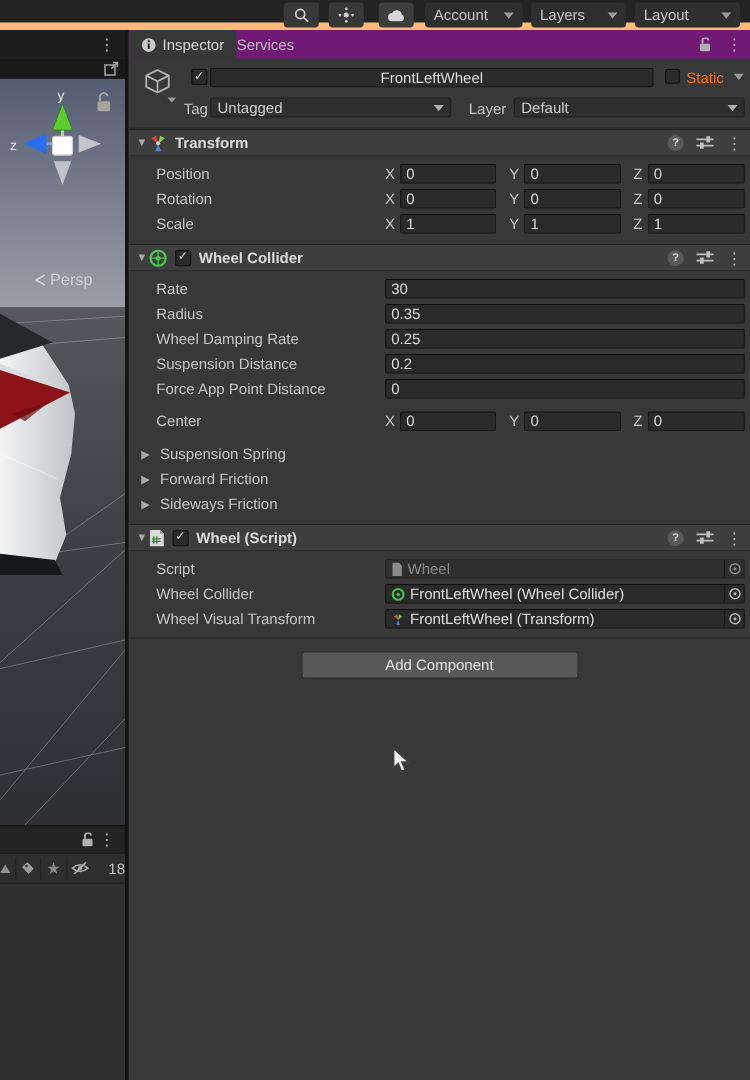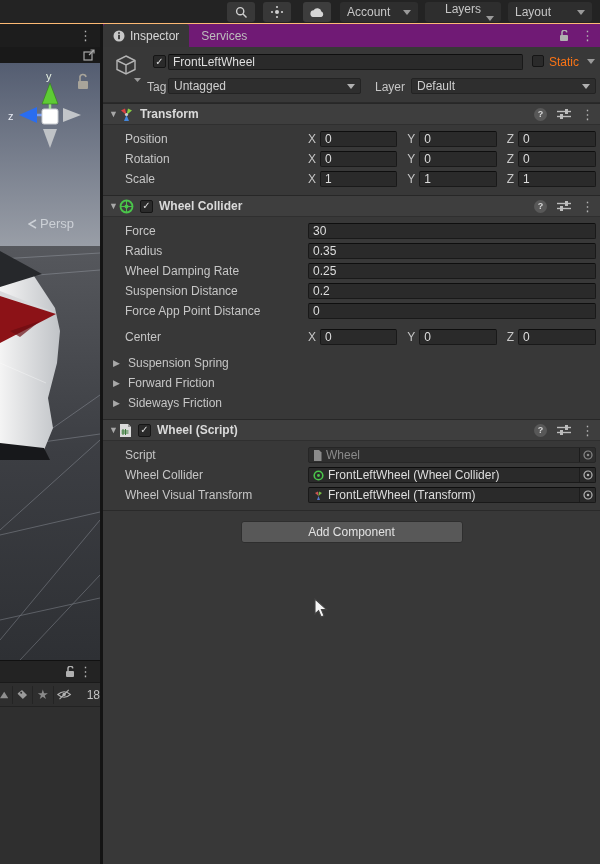--- a/index.html
+++ b/index.html
@@ -1,20 +1,20 @@
 <!DOCTYPE html>
 <html><head>
 <meta charset="utf-8">
 <style>
   html,body{margin:0;padding:0;background:#1a1a1a;}
   *{box-sizing:border-box;font-family:"Liberation Sans",sans-serif;}
   #stage{position:relative;width:600px;height:864px;overflow:hidden;background:#383838;font-size:12px;color:#c8c8c8;}
 
   
-  .main-toolbar{position:absolute;left:0;top:0;width:600px;height:24px;background:#232323;border-bottom:1px solid #fdba74;}
+  .main-toolbar{position:absolute;left:0;top:0;width:600px;height:24px;background:#232323;border-bottom:6px solid #fdba74;}
   .tb-btn{position:absolute;top:2px;height:20px;background:#383838;border-radius:3px;display:flex;align-items:center;justify-content:center;}
   .tb-drop{position:absolute;top:2px;height:20px;background:#2e2e2e;border-radius:3px;display:flex;align-items:center;padding:0 7px;color:#c6c6c6;}
   .tb-drop .caret{margin-left:auto;}
   .caret{width:0;height:0;border-left:4px solid transparent;border-right:4px solid transparent;border-top:5px solid #9a9a9a;}
   
   
   .left-tabbar{position:absolute;left:0;top:24px;width:100px;height:23px;background:#1d1d1d;}
   .left-subbar{position:absolute;left:0;top:47px;width:100px;height:16px;background:#191919;}
   .scene{position:absolute;left:0;top:63px;width:100px;height:597px;overflow:hidden;}
   .left-tabbar2{position:absolute;left:0;top:660px;width:100px;height:22px;background:#232323;border-top:1px solid #111;}
@@ -22,21 +22,21 @@
   .left-bottom{position:absolute;left:0;top:706px;width:100px;height:158px;background:#2f2f2f;border-top:1px solid #222;}
   .v-divider{position:absolute;left:100px;top:24px;width:3px;height:840px;background:#141414;}
   .iconbar-sep{width:1px;height:18px;background:#242424;margin:0 4px;}
   .kebab{color:#b5b5b5;font-size:13px;line-height:1;}
   .persp{position:absolute;left:28px;top:153px;color:#ccd0d6;font-size:13px;display:flex;align-items:center;gap:3px;justify-content:center;}
 
   
   .inspector{position:absolute;left:103px;top:24px;width:497px;height:840px;background:#383838;display:flex;flex-direction:column;}
   .insp-tabbar{height:23px;background:#701a75;display:flex;align-items:center;position:relative;flex:none;}
   .tab-active{height:23px;background:#373737;border-radius:3px 3px 0 0;display:flex;align-items:center;padding:0 10px;gap:5px;color:#d8d8d8;}
-  .tab-plain{padding:0 12px;color:#bdbdbd;}
+  .tab-plain{padding:0 0;color:#bdbdbd;}
   .tabbar-right{position:absolute;right:6px;top:0;height:23px;display:flex;align-items:center;gap:11px;}
 
   .go-header{flex:none;height:56px;position:relative;border-bottom:1px solid #2a2a2a;background:#383838;}
   .field{background:#2a2a2a;border:1px solid #191919;border-top-color:#0e0e0e;border-radius:2px;height:16px;display:flex;align-items:center;padding:0 4px;color:#dedede;overflow:hidden;white-space:nowrap;}
   .drop{background:#2e2e2e;border:1px solid #232323;border-radius:2px;height:16px;display:flex;align-items:center;padding:0 5px;color:#cfcfcf;overflow:hidden;white-space:nowrap;}
   .drop .caret{margin-left:auto;border-top-color:#b0b0b0;}
   .checkbox{width:13px;height:13px;background:#2a2a2a;border:1px solid #151515;border-radius:2px;display:flex;align-items:center;justify-content:center;color:#dcdcdc;font-size:10px;line-height:1;}
 
   .comp-header{flex:none;height:22px;background:#3e3e3e;border-top:1px solid #272727;border-bottom:1px solid #2f2f2f;display:flex;align-items:center;padding:0 6px;}
   .comp-title{font-weight:700;color:#dadada;margin-left:6px;}
@@ -89,21 +89,21 @@
     </div>
     <div class="tb-btn" style="left:303px;width:28px;background:#3d3d3d;">
       <svg width="16" height="11" viewBox="0 0 16 11">
           <path d="M4 10 a3.4 3.4 0 0 1 .6-6.7 A4.2 4.2 0 0 1 12.4 4.6 A2.9 2.9 0 0 1 12.4 10 Z" fill="#d6d6d6"></path>
         </svg>
     </div>
     <div class="tb-drop" style="left:340px;width:78px;">
       <span>Account</span>
       <span class="caret"></span>
     </div>
-    <div class="tb-drop" style="left:425px;width:76px;flex-direction:column;">
+    <div class="tb-drop" style="left:425px;width:76px;">
       <span>Layers</span>
       <span class="caret"></span>
     </div>
     <div class="tb-drop" style="left:508px;width:84px;">
       <span>Layout</span>
       <span class="caret"></span>
     </div>
   </div>
 
   <div class="left-tabbar">
@@ -239,21 +239,21 @@
 
     <div class="go-header">
       <svg style="position:absolute;left:12px;top:7px;" width="26" height="28" viewBox="0 0 26 28">
         <g fill="none" stroke="#b4b4b4" stroke-width="1.4">
           <path d="M11 2 L20 6.5 L20 15.5 L11 20 L2 15.5 L2 6.5 Z"></path>
           <path d="M2 6.5 L11 11 L20 6.5 M11 11 L11 20"></path>
         </g>
         <polygon points="19,24 26,24 22.5,28" fill="#9a9a9a"></polygon>
       </svg>
       <div class="checkbox" style="position:absolute;left:50px;top:8px;">✓</div>
-      <div class="field" style="position:absolute;left:65px;top:7px;width:355px;">
+      <div class="field" style="position:absolute;left:65px;top:7px;width:355px;justify-content:center;">
         <span>FrontLeftWheel</span>
       </div>
       <div class="checkbox" style="position:absolute;left:429px;top:8px;width:12px;height:12px;"></div>
       <span style="position:absolute;left:446px;top:8px;color:#f97316;">Static</span>
       <span class="caret" style="position:absolute;left:484px;top:12px;"></span>
 
       <span style="position:absolute;left:44px;top:33px;color:#c6c6c6;">Tag</span>
       <div class="drop" style="position:absolute;left:65px;top:31px;width:193px;">
         <span>Untagged</span>
         <span class="caret"></span>
@@ -373,21 +373,21 @@
           <line x1="0" y1="3.5" x2="14" y2="3.5" stroke="#bdbdbd" stroke-width="1.4"></line>
           <line x1="0" y1="8.5" x2="14" y2="8.5" stroke="#bdbdbd" stroke-width="1.4"></line>
           <rect x="8" y="1" width="3" height="5" fill="#bdbdbd"></rect>
           <rect x="3" y="6" width="3" height="5" fill="#bdbdbd"></rect>
         </svg>
         <span class="kebab">⋮</span>
       </div>
     </div>
     <div class="spacer4"></div>
     <div class="row">
-      <span class="plabel">Force</span>
+      <span class="plabel">Rate</span>
       <div class="field">
           <span>30</span>
         </div>
     </div>
     <div class="row">
       <span class="plabel">Radius</span>
       <div class="field">
           <span>0.35</span>
         </div>
     </div>

